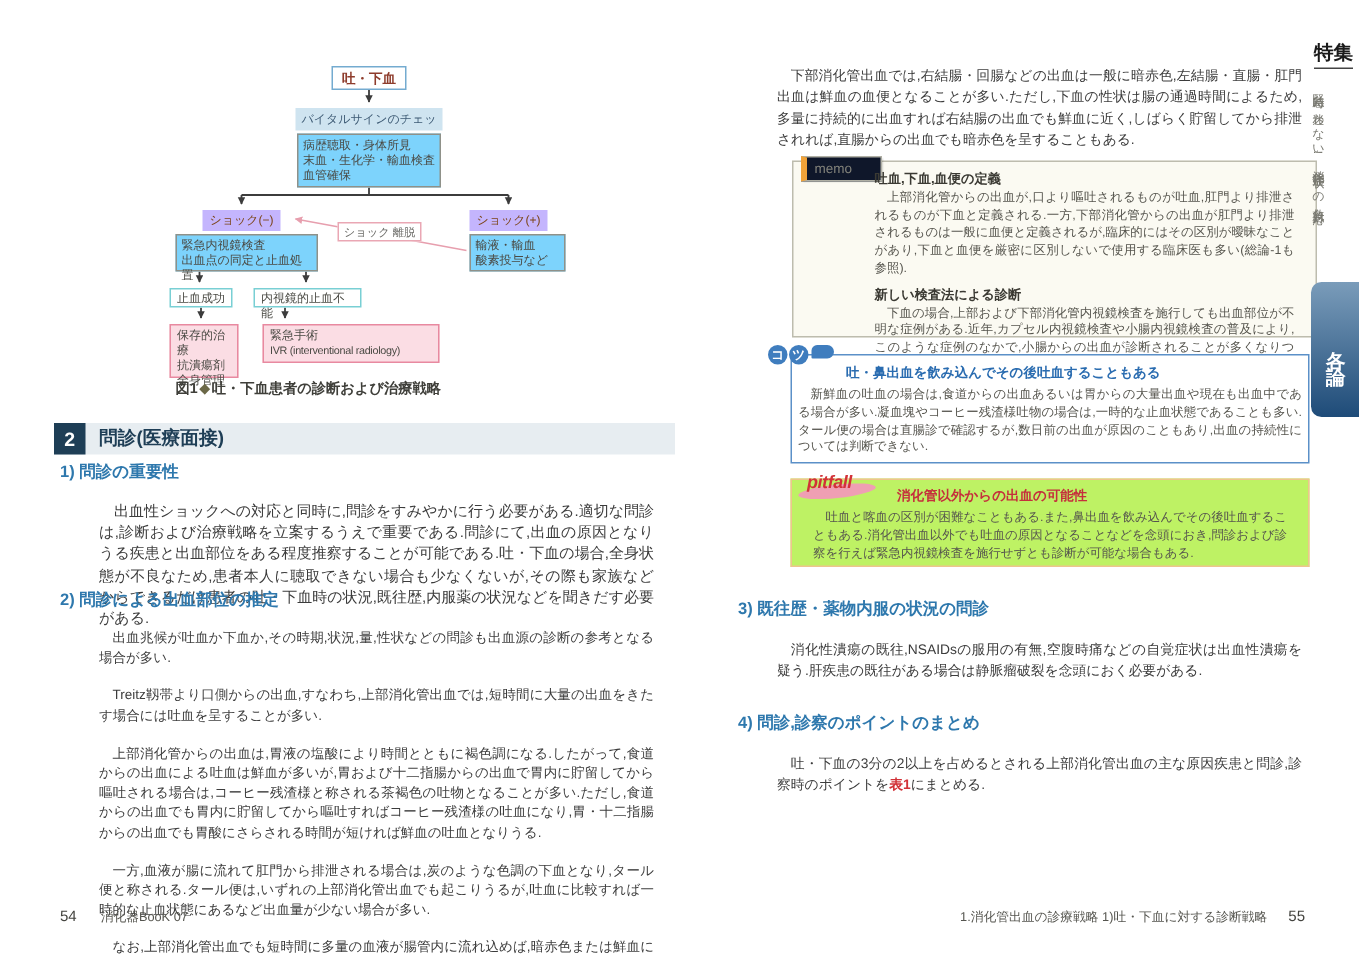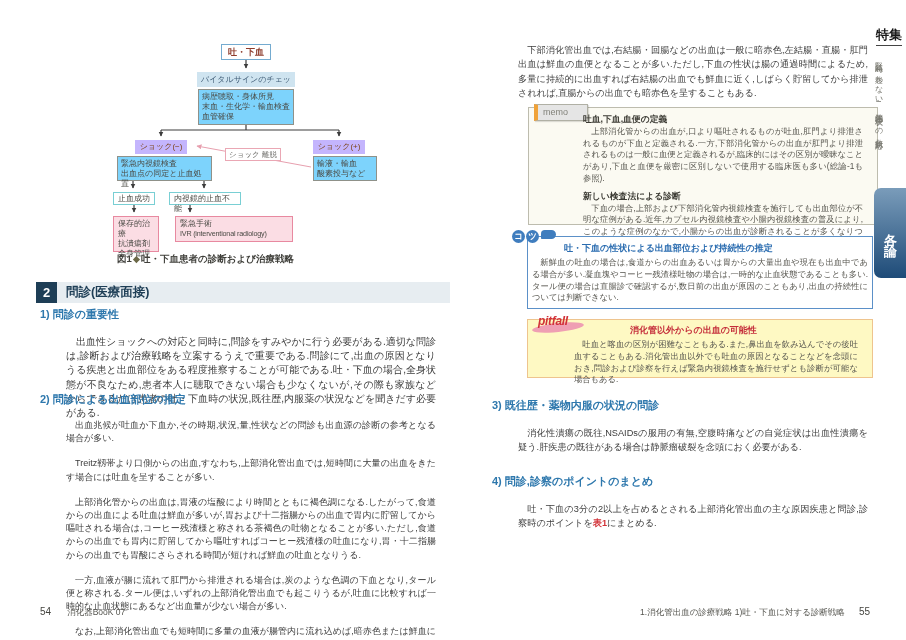--- a/index.html
+++ b/index.html
@@ -32,21 +32,21 @@
   .sub-head{position:absolute;font-size:11px;font-weight:bold;color:#2e78ad;white-space:nowrap;}
   .body-col{position:absolute;text-align:justify;}
   .body-col p{margin:12px;text-indent:1em;}
   .b-left1{left:54px;top:323px;width:394px;font-size:10px;line-height:14.2px;}
   .b-left2{left:54px;top:407px;width:394px;font-size:9px;line-height:13.2px;}
   .b-right{left:506px;width:374px;font-size:9.2px;line-height:14.4px;}
 
   
   .memo-box{position:absolute;left:528px;top:107px;width:350px;height:118px;box-sizing:border-box;
             background:#fbfaf2;border:1px solid #bdbcae;}
-  .memo-tab{position:absolute;left:5px;top:-4px;width:44px;height:15px;background:#e5e5e5;
+  .memo-tab{position:absolute;left:5px;top:-4px;width:44px;height:15px;background:#0f172a;
             border:1px solid #b0b0a5;border-left:4px solid #f0a238;color:#82827a;font-size:9px;
             line-height:14px;padding-left:5px;box-shadow:1px 1px 1px rgba(0,0,0,.12);}
   .memo-body{position:absolute;left:54px;top:6px;width:280px;font-size:8.3px;line-height:11.8px;
              color:#56554e;text-align:justify;}
   .memo-body h4{margin:0;font-size:8.8px;color:#3b3a33;}
   .memo-body p{margin:0 0 6px 0;text-indent:1em;}
 
   
   .kotsu-box{position:absolute;left:527px;top:236px;width:346px;height:73px;box-sizing:border-box;
              background:#fff;border:1.5px solid #5b90c8;}
@@ -55,21 +55,21 @@
                 color:#fff;font-size:8.5px;font-weight:bold;text-align:center;line-height:13px;
                 margin-right:1px;}
   .kotsu-bubble{display:inline-block;width:15px;height:9px;background:#3f7dbe;
                 border-radius:5px 6px 6px 1px;margin-left:1px;margin-top:-4px;}
   .kotsu-title{margin:5px 12px 2px 36px;font-size:9px;font-weight:bold;color:#2a6cb0;}
   .kotsu-body{margin:0 4px;font-size:8.3px;line-height:11.8px;color:#56554e;
               text-align:justify;text-indent:1em;}
 
   
   .pit-box{position:absolute;left:527px;top:319px;width:346px;height:59px;box-sizing:border-box;
-           background:#fef9c3;border:1px solid #eec48e;padding-left:32px;}
+           background:#bef264;border:1px solid #eec48e;}
   .pit-label{position:absolute;left:4px;top:-6px;width:58px;height:18px;}
   .pit-swoosh{position:absolute;left:0;top:9px;width:52px;height:9px;background:#ef9fb3;
               border-radius:50%;transform:rotate(-6deg);}
   .pit-word{position:absolute;left:6px;top:0;font-size:12px;font-weight:bold;font-style:italic;
             color:#d23238;letter-spacing:-0.3px;}
   .pit-title{margin:4px 12px 2px 70px;font-size:9px;font-weight:bold;color:#c5303c;}
   .pit-body{margin:0 14px;font-size:8.3px;line-height:11.8px;color:#56554e;
             text-align:justify;text-indent:1em;}
 
   .ref-red{color:#d23238;font-weight:bold;}
@@ -202,21 +202,21 @@
       <p>下血の場合,上部および下部消化管内視鏡検査を施行しても出血部位が不明な症例がある.近年,カプセル内視鏡検査や小腸内視鏡検査の普及により,このような症例のなかで,小腸からの出血が診断されることが多くなりつつある.</p>
     </div>
   </div>
 
   <div class="kotsu-box">
     <div class="kotsu-label">
       <span class="kotsu-circle">コ</span>
       <span class="kotsu-circle">ツ</span>
       <span class="kotsu-bubble"></span>
     </div>
-    <div class="kotsu-title">吐・下血の性状による出血部位および持続性の推定</div>
+    <div class="kotsu-title">吐・鼻出血を飲み込んでその後吐血することもある</div>
     <p class="kotsu-body">新鮮血の吐血の場合は,食道からの出血あるいは胃からの大量出血や現在も出血中である場合が多い.凝血塊やコーヒー残渣様吐物の場合は,一時的な止血状態であることも多い.タール便の場合は直腸診で確認するが,数日前の出血が原因のこともあり,出血の持続性については判断できない.</p>
   </div>
 
   <div class="pit-box">
     <div class="pit-label">
       <span class="pit-swoosh"></span>
       <span class="pit-word">pitfall</span>
     </div>
     <div class="pit-title">消化管以外からの出血の可能性</div>
     <p class="pit-body">吐血と喀血の区別が困難なこともある.また,鼻出血を飲み込んでその後吐血することもある.消化管出血以外でも吐血の原因となることなどを念頭におき,問診および診察を行えば緊急内視鏡検査を施行せずとも診断が可能な場合もある.</p>

